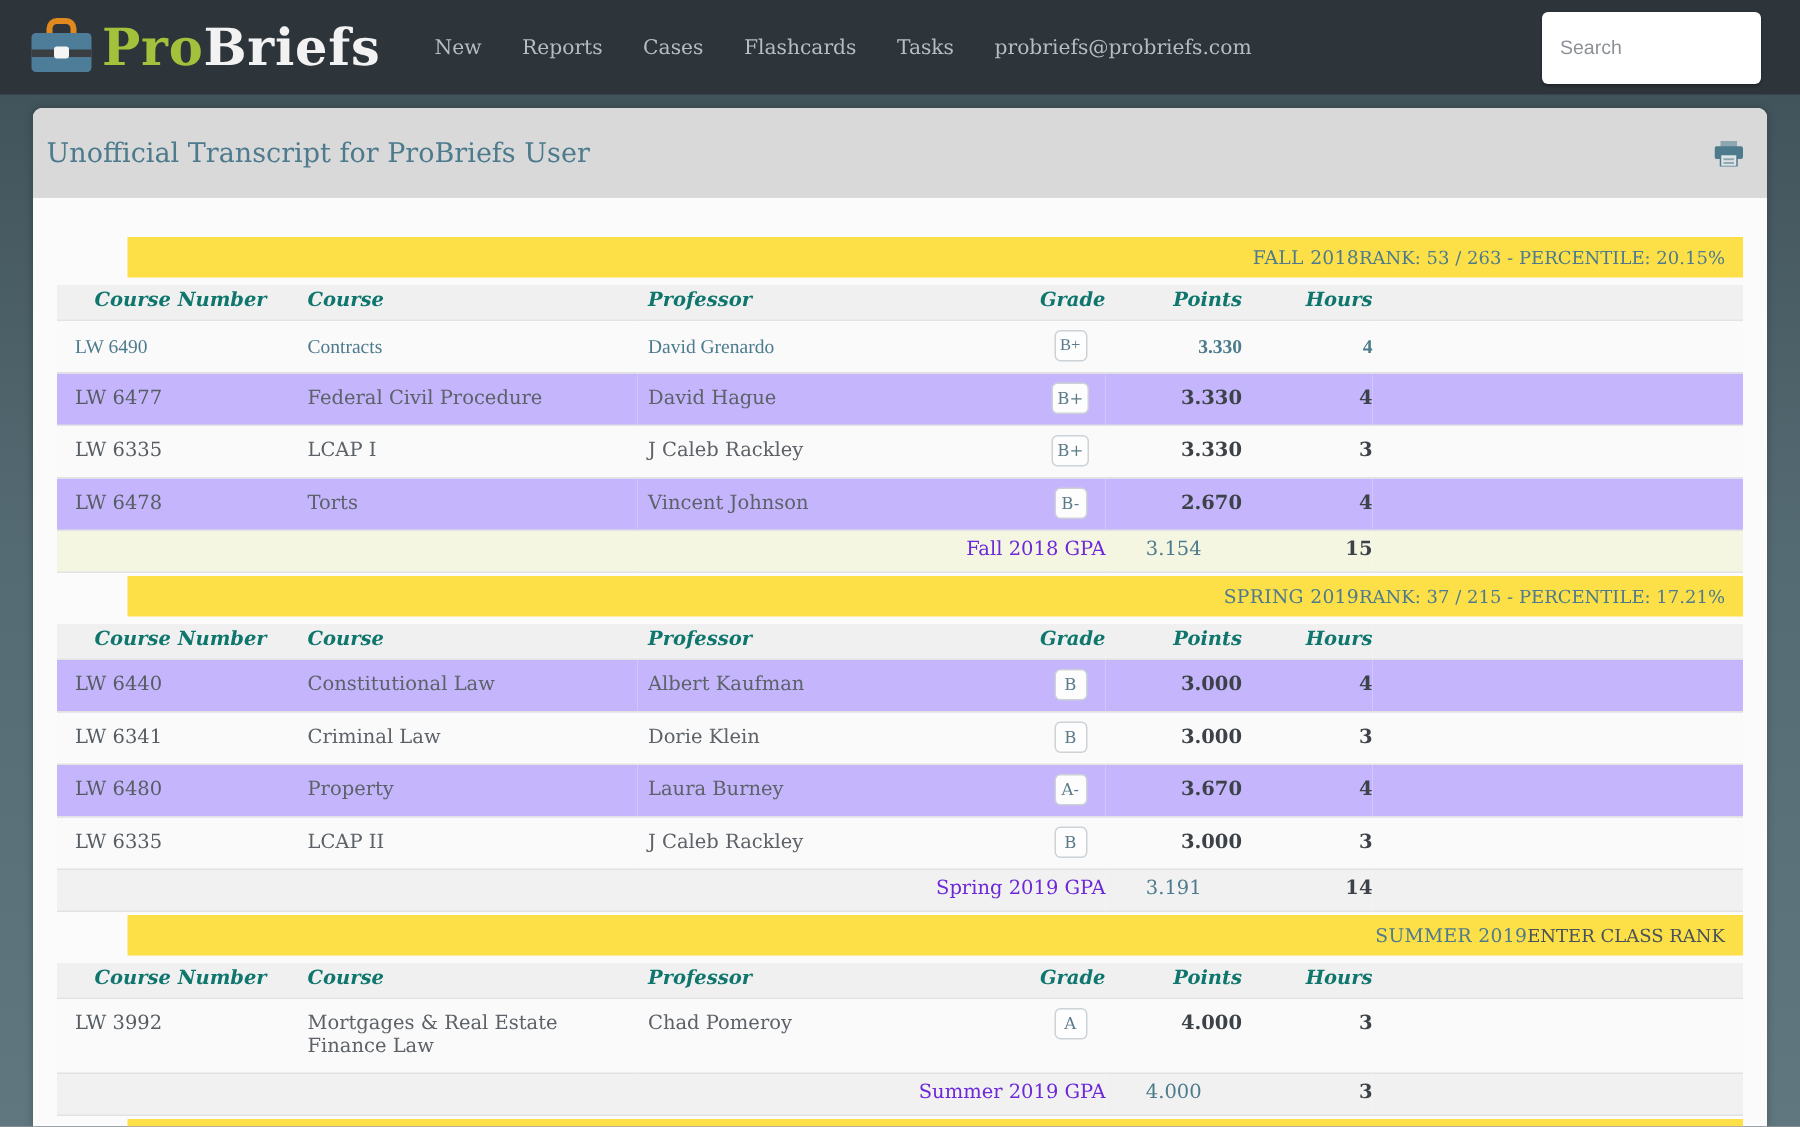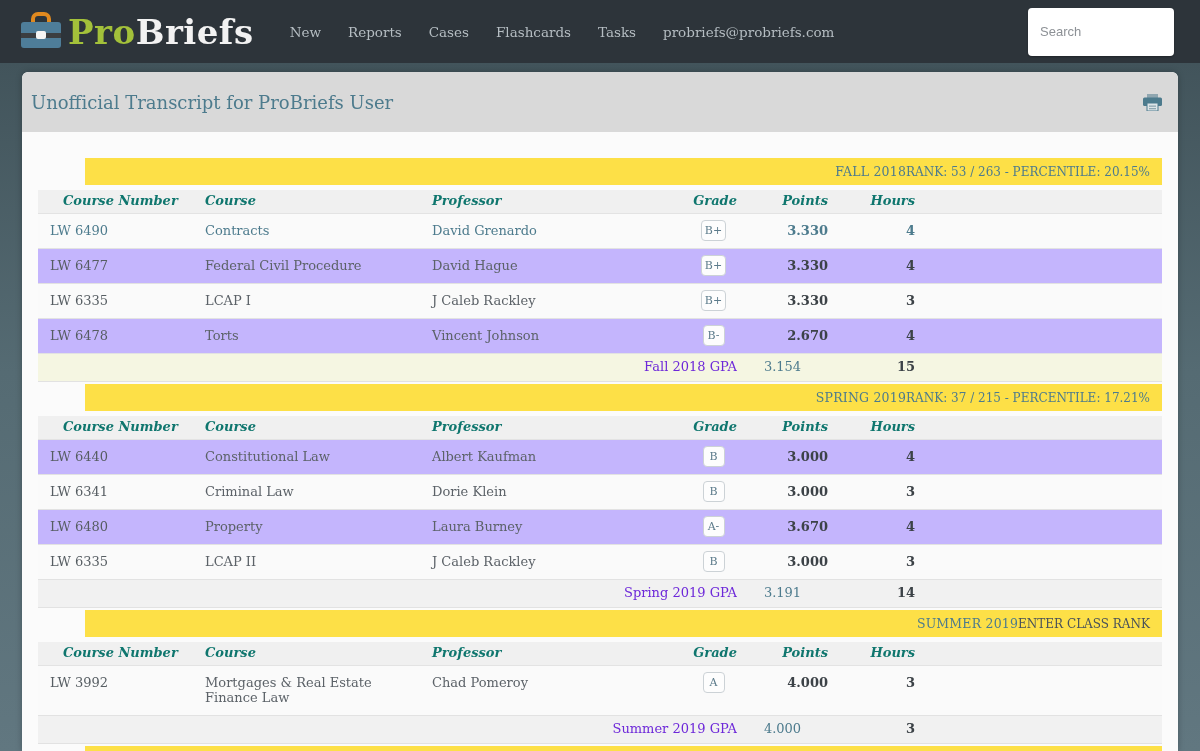--- a/index.html
+++ b/index.html
@@ -44,21 +44,21 @@
   thead th.h-grade { text-align: right; padding-left: 0; margin-left: 32px; }
   thead th.h-points, thead th.h-hours { text-align: right; padding-left: 0; }
 
   tbody td { font-size: 13px; color: #5c6268; padding: 9px 0 10px; border-bottom: 1px solid #e2e2e2; vertical-align: top; line-height: 15px; }
   tbody tr { background: #fafafa; }
   tbody tr.shaded { background: #c4b5fd; }
   td.c-num { padding-left: 12px; color: #565d62; }
   td.c-course, td.c-prof { padding-left: 7px; padding-right: 14px; }
   td.c-grade { text-align: center; padding-top: 6px; padding-bottom: 5px; }
   td.c-points, td.c-hours { text-align: right; font-weight: bold; color: #3c4247; }
-  tr.active-row td, tr.active-row td.c-num { color: #4d7b8d; }
+  tr.active-row td, tr.active-row td.c-num { color: #4d7b8d; font-family: Liberation Serif, serif; }
 
   .grade-badge {
     display: inline-block; min-width: 22px; padding: 4px 3px; border: 1px solid #ccd2d6; border-radius: 4px;
     background: #fdfdfd; color: #5b7a8a; font-size: 11px; line-height: 11px; text-align: center; cursor: pointer;
   }
 
   tr.gpa-row td { background: #f1f1f1; padding: 5px 0 6px; line-height: 16px; border-bottom: 1px solid #e2e2e2; }
   tr.gpa-row.gpa-highlight td { background: #f5f6e2; }
   td.gpa-label { text-align: right; color: #6d28d9; padding-right: 2px; }
   td.gpa-points { text-align: center; color: #4d7b8d; font-weight: normal; }

